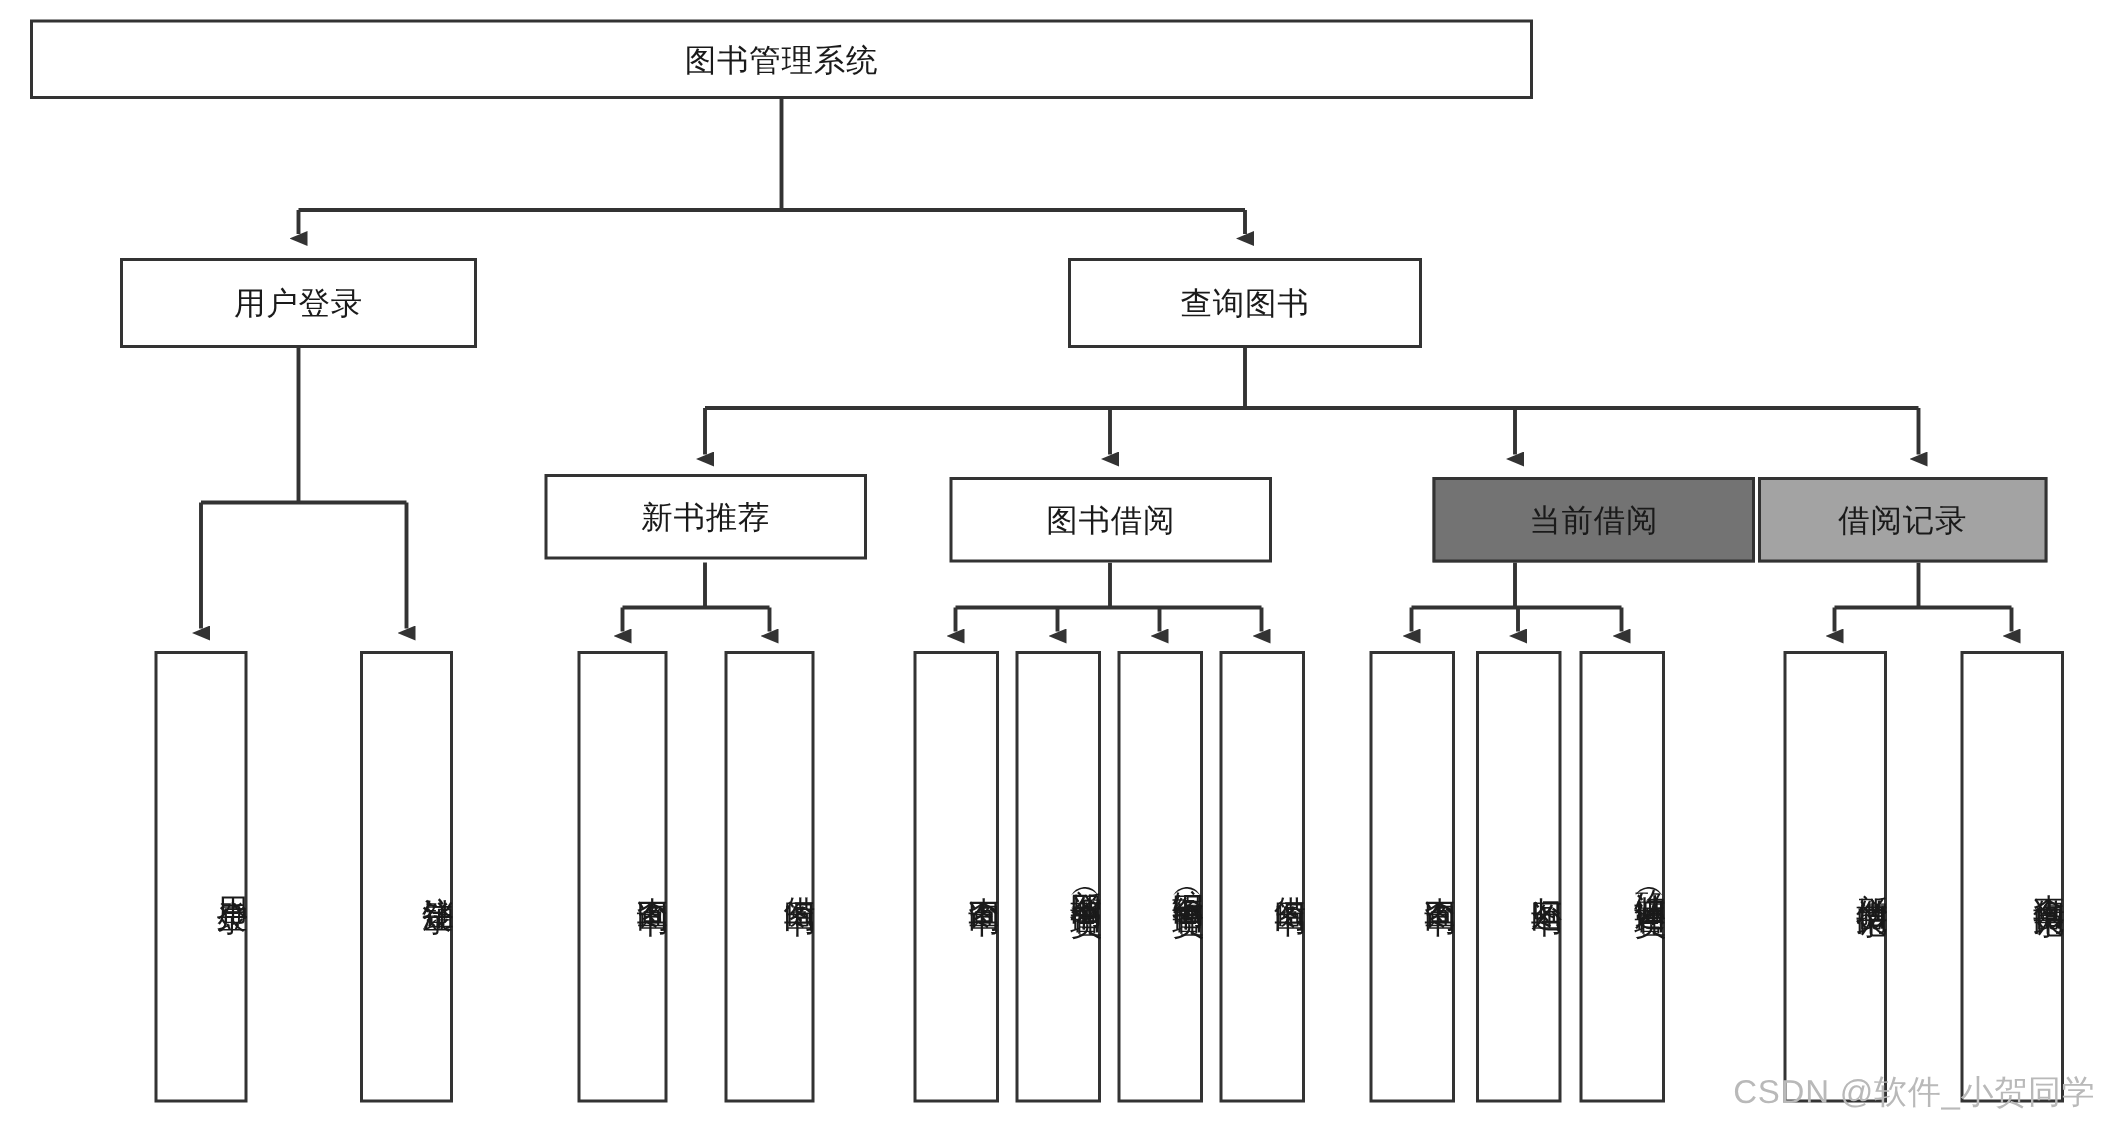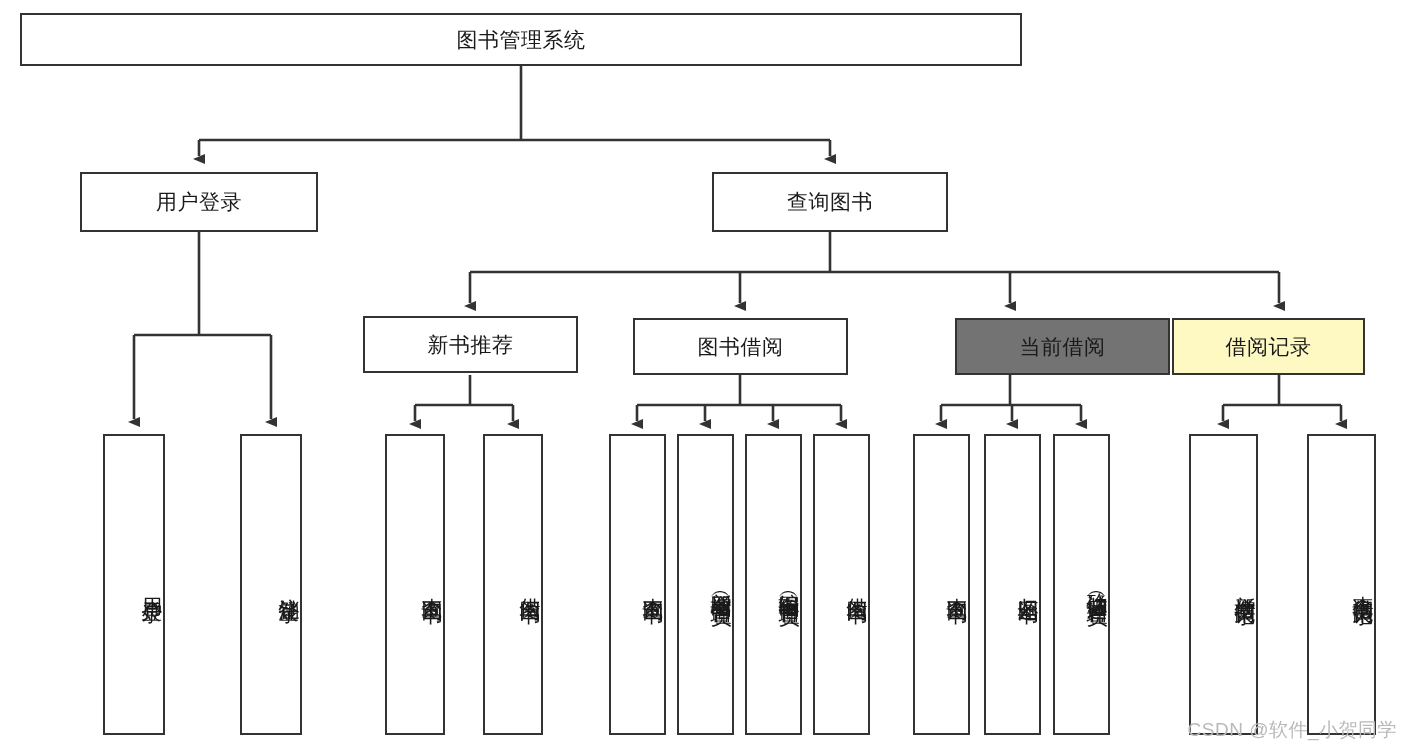--- a/index.html
+++ b/index.html
@@ -27,20 +27,21 @@
   }
   .node {
     position: absolute;
     box-sizing: border-box;
     background: #ffffff;
     border: 2px solid #333333;
     display: flex;
     align-items: center;
     justify-content: center;
     color: #1a1a1a;
+    font-family: Liberation Mono, monospace;
   }
   .node.horizontal {
     font-size: 21px;
     letter-spacing: 0.5px;
   }
   .node.vertical {
     writing-mode: vertical-rl;
     text-orientation: upright;
     font-size: 21px;
     letter-spacing: 2px;
@@ -55,21 +56,21 @@
   }
   .node.vertical .node-label {
     writing-mode: vertical-rl;
     text-orientation: upright;
     line-height: 1.0;
   }
   #watermark {
     position: absolute;
     right: 8px;
     bottom: 4px;
-    font-size: 19px;
+    font-size: 22px;
     color: #b9b9b9;
     white-space: nowrap;
     letter-spacing: 0.5px;
   }
 </style>
 </head>
 <body>
 
 <div id="canvas">
 
@@ -135,21 +136,21 @@
       </div>
       <div class="node horizontal" style="left: 363px; top: 316px; width: 215px; height: 57px; border-color: rgb(51, 51, 51); background: rgb(255, 255, 255); color: rgb(26, 26, 26);">
         <span class="node-label">新书推荐</span>
       </div>
       <div class="node horizontal" style="left: 633px; top: 318px; width: 215px; height: 57px; border-color: rgb(51, 51, 51); background: rgb(255, 255, 255); color: rgb(26, 26, 26); align-items: center;">
         <span class="node-label">图书借阅</span>
       </div>
       <div class="node horizontal" style="left: 955px; top: 318px; width: 215px; height: 57px; border-color: rgb(51, 51, 51); background: #737373; color: rgb(26, 26, 26);">
         <span class="node-label">当前借阅</span>
       </div>
-      <div class="node horizontal" style="left: 1172px; top: 318px; width: 193px; height: 57px; border-color: rgb(51, 51, 51); background: #fef9c3; color: rgb(26, 26, 26);">
+      <div class="node horizontal" style="left: 1172px; top: 318px; width: 193px; height: 57px; border-color: rgb(51, 51, 51); background: #a3a3a3; color: rgb(26, 26, 26);">
         <span class="node-label">借阅记录</span>
       </div>
       <div class="node vertical" style="left: 103px; top: 434px; width: 62px; height: 301px; border-color: rgb(51, 51, 51); background: rgb(255, 255, 255); color: rgb(26, 26, 26);">
         <span class="node-label">用户登录</span>
       </div>
       <div class="node vertical" style="left: 240px; top: 434px; width: 62px; height: 301px; border-color: rgb(51, 51, 51); background: rgb(255, 255, 255); color: rgb(26, 26, 26);">
         <span class="node-label">注销登录</span>
       </div>
       <div class="node vertical" style="left: 385px; top: 434px; width: 60px; height: 301px; border-color: rgb(51, 51, 51); background: rgb(255, 255, 255); color: rgb(26, 26, 26);">
         <span class="node-label">查询图书</span>

